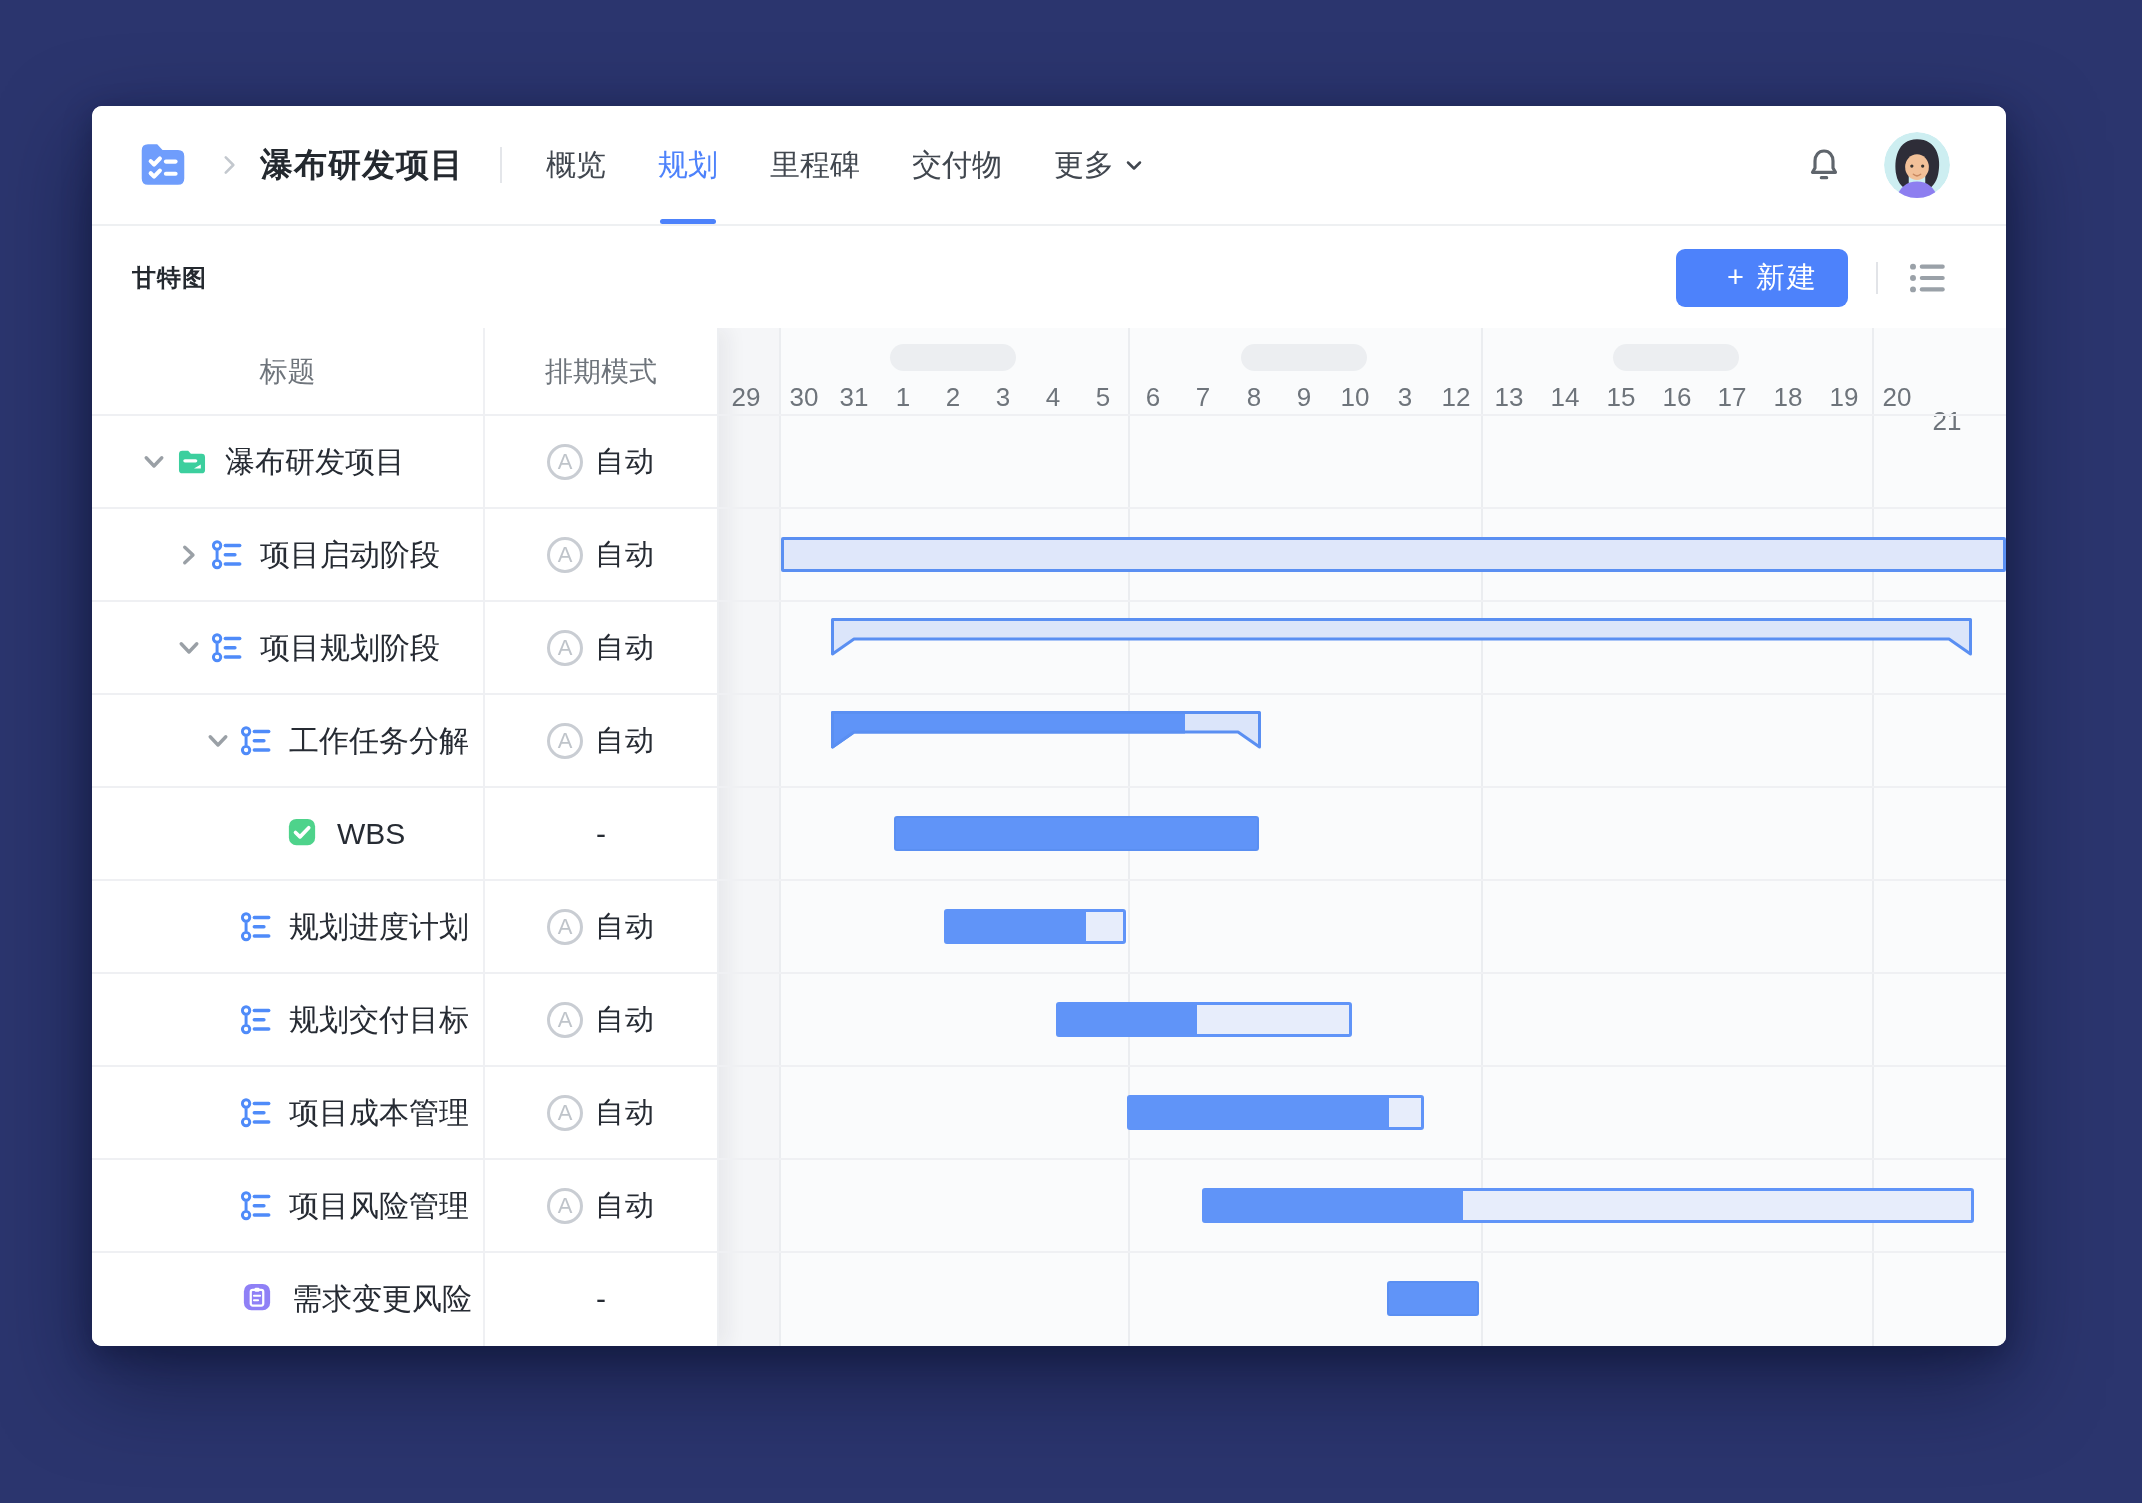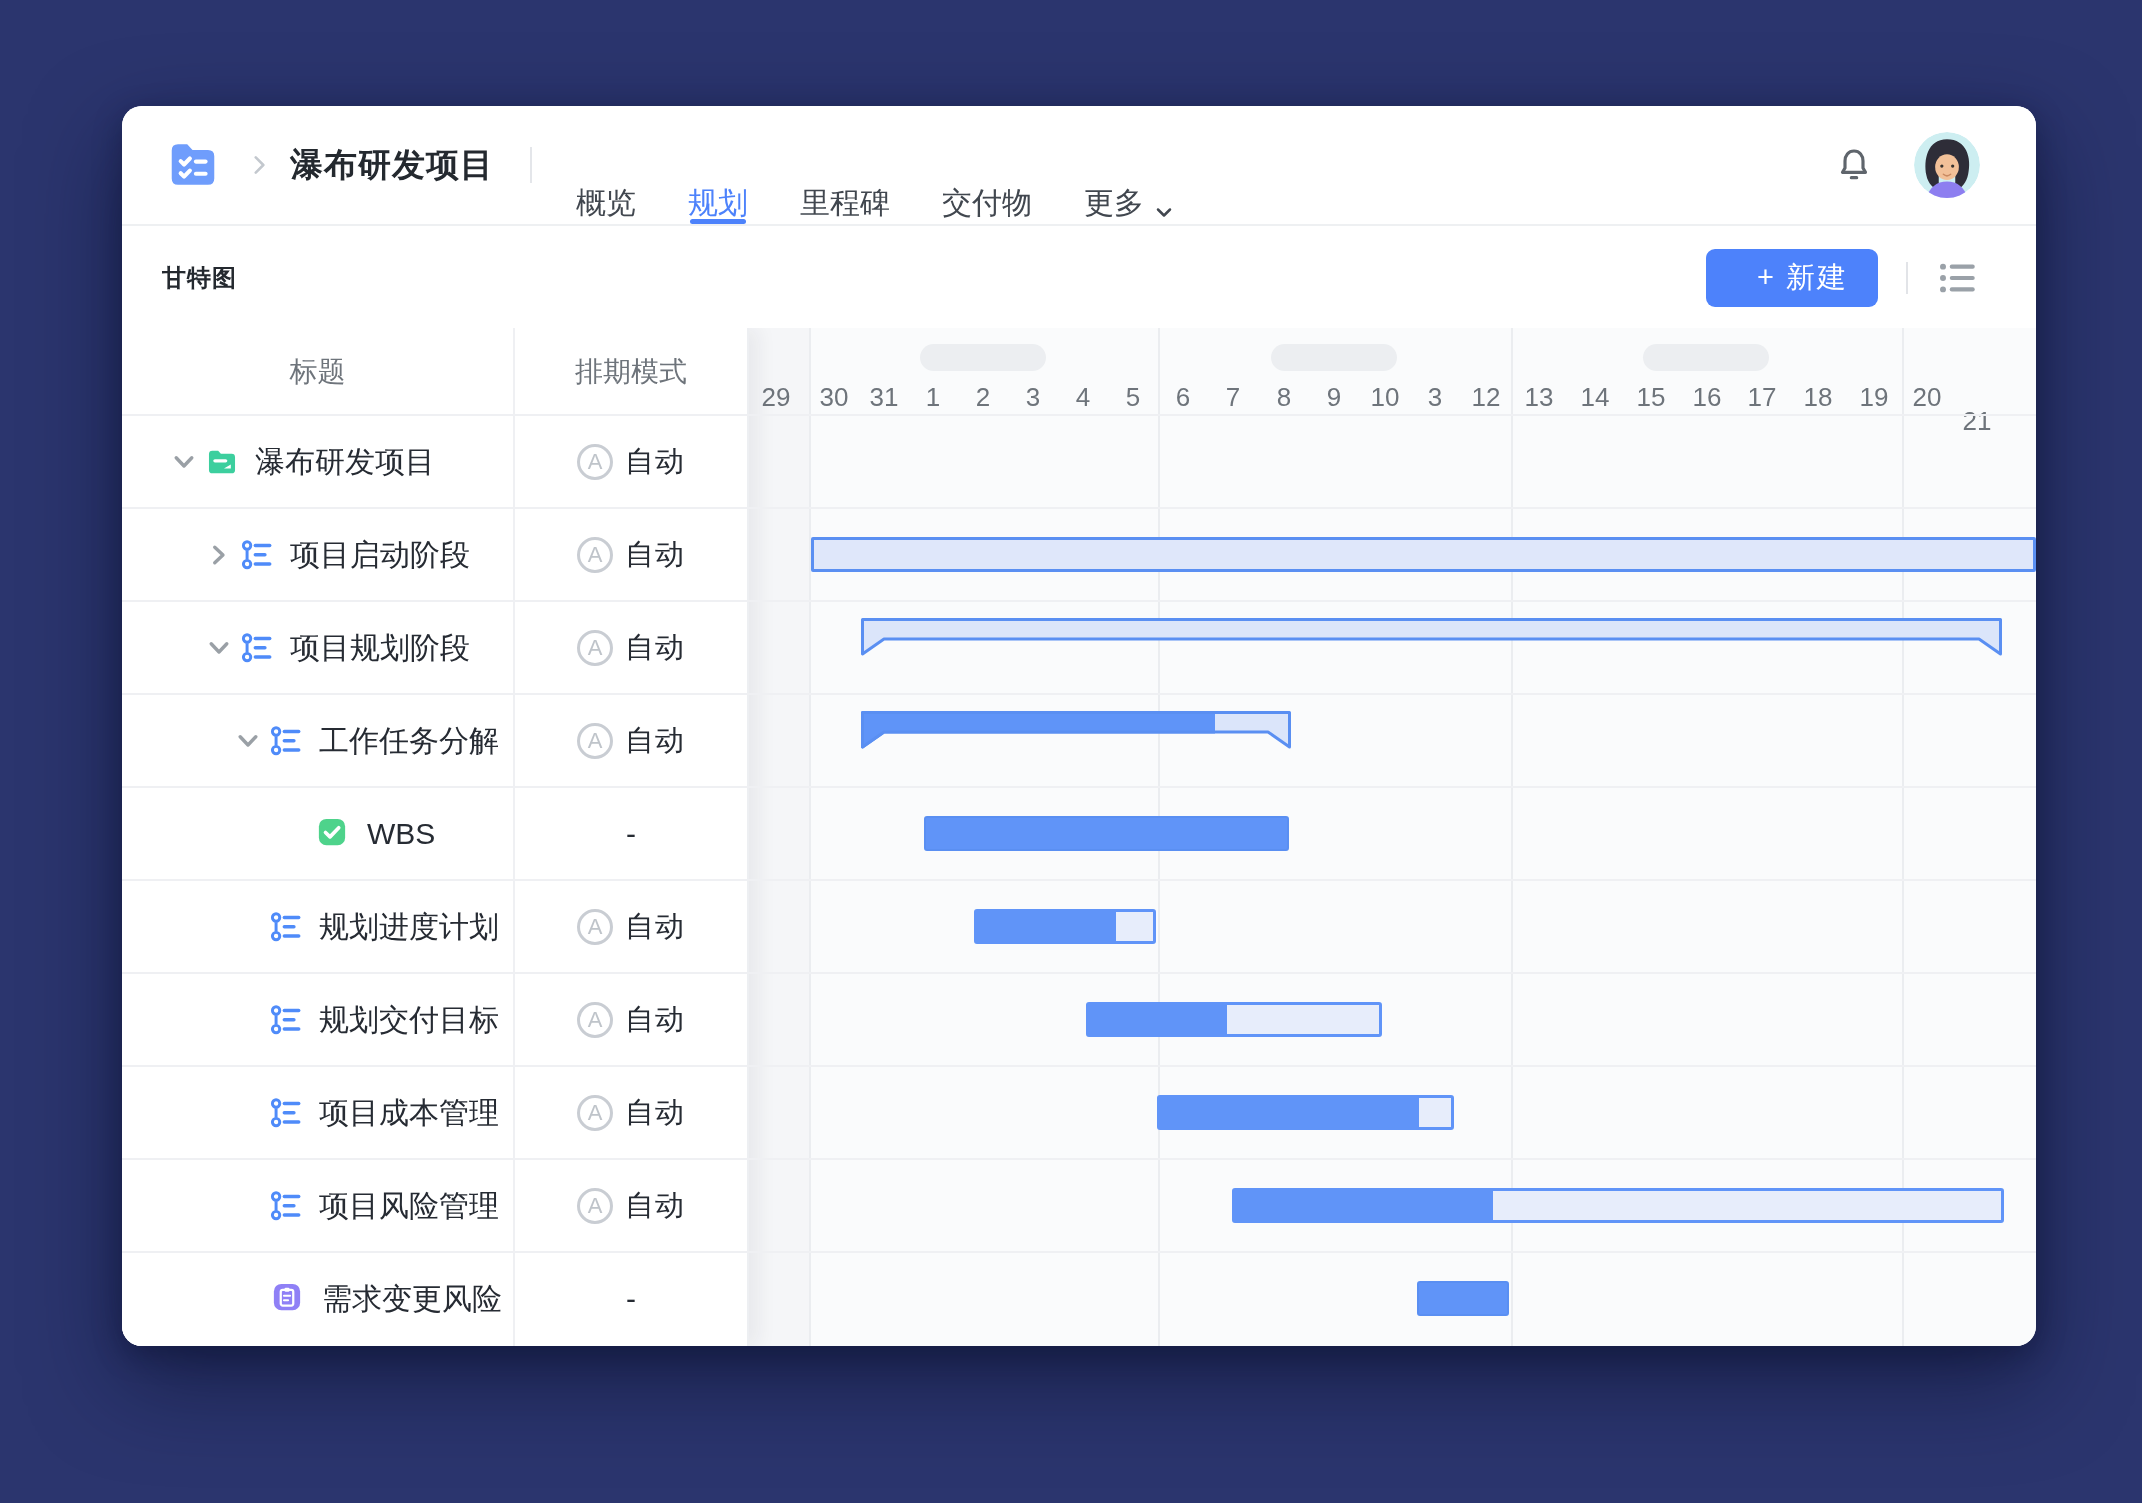--- a/index.html
+++ b/index.html
@@ -3,36 +3,36 @@
 <meta charset="utf-8">
 <style>
   * { margin:0; padding:0; box-sizing:border-box; }
   html,body { width:2142px; height:1503px; }
   body {
     background:#2b356e;
     font-family:"Liberation Sans","DejaVu Sans",sans-serif;
     position:relative; overflow:hidden;
   }
   .card {
-    position:absolute; left:122px; top:106px; width:1914px; height:1240px;
-    background:#fff; border-radius:20px; overflow:hidden;
+    position:absolute; left:92px; top:106px; width:1914px; height:1240px;
+    background:#fff; border-radius:10px; overflow:hidden;
     box-shadow:0 34px 90px rgba(8,12,40,.55), 0 8px 28px rgba(8,12,40,.35);
   }
   
   .hdr {
     position:absolute; left:0; top:0; width:100%; height:120px;
     display:flex; align-items:center; padding:0 56px 0 42px;
     border-bottom:2px solid #eef0f2; background:#fff; z-index:20;
   }
   .app-icon { width:58px; height:58px; flex:0 0 auto; }
   .crumb-caret { margin:0 18px 0 24px; display:flex; }
   .page-title { font-size:33px; font-weight:700; color:#24292f; letter-spacing:1px; }
   .hdr-divider { width:2px; height:36px; background:#e4e6ea; margin:0 44px 0 36px; }
   .tabs { display:flex; align-items:stretch; height:100%; gap:52px; }
-  .tab { position:relative; display:flex; align-items:flex-end; gap:8px;
+  .tab { position:relative; display:flex; align-items:center; gap:8px;
          font-size:30px; color:#41474f; cursor:pointer; }
   .tab.active { color:#4d82fb; }
   .tab.active::after {
     content:""; position:absolute; left:50%; transform:translateX(-50%);
     bottom:0; width:56px; height:5px; border-radius:3px; background:#4d82fb;
   }
   .hdr-right { margin-left:auto; display:flex; align-items:center; gap:40px; }
   .bell { width:40px; height:40px; }
   .avatar { width:66px; height:66px; border-radius:50%; overflow:hidden; flex:0 0 auto; }
   

